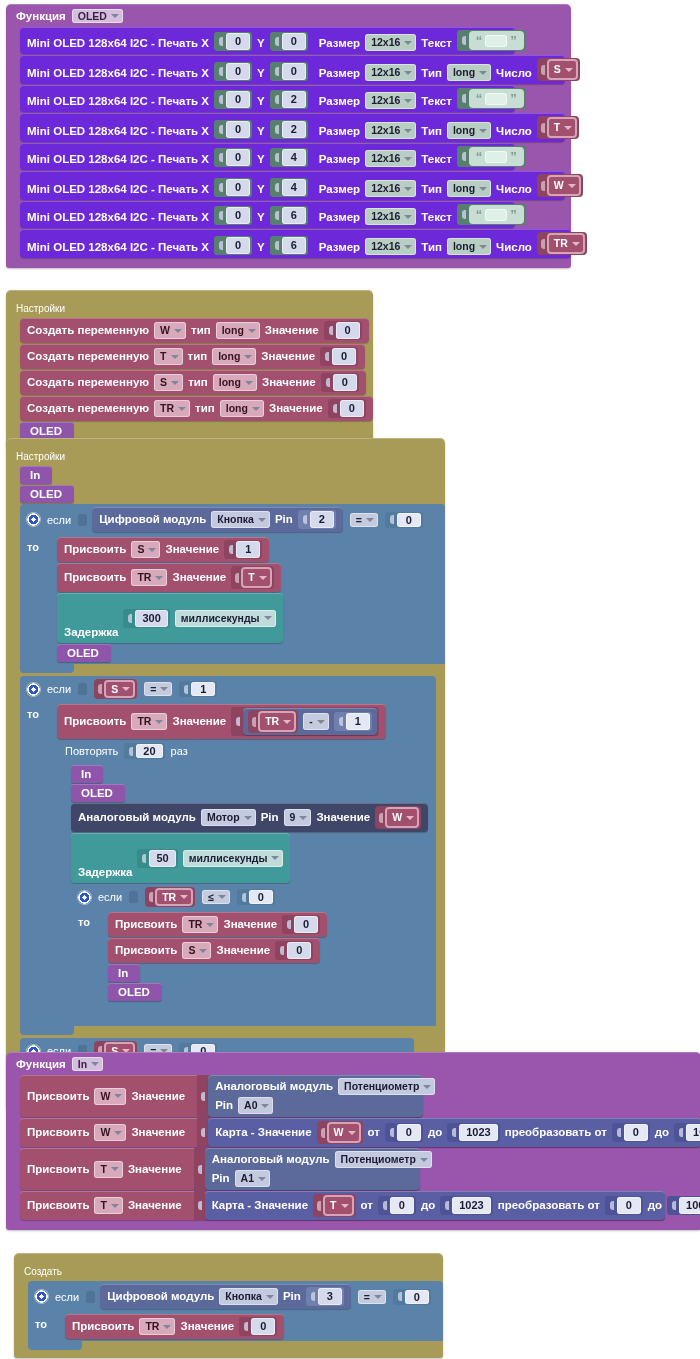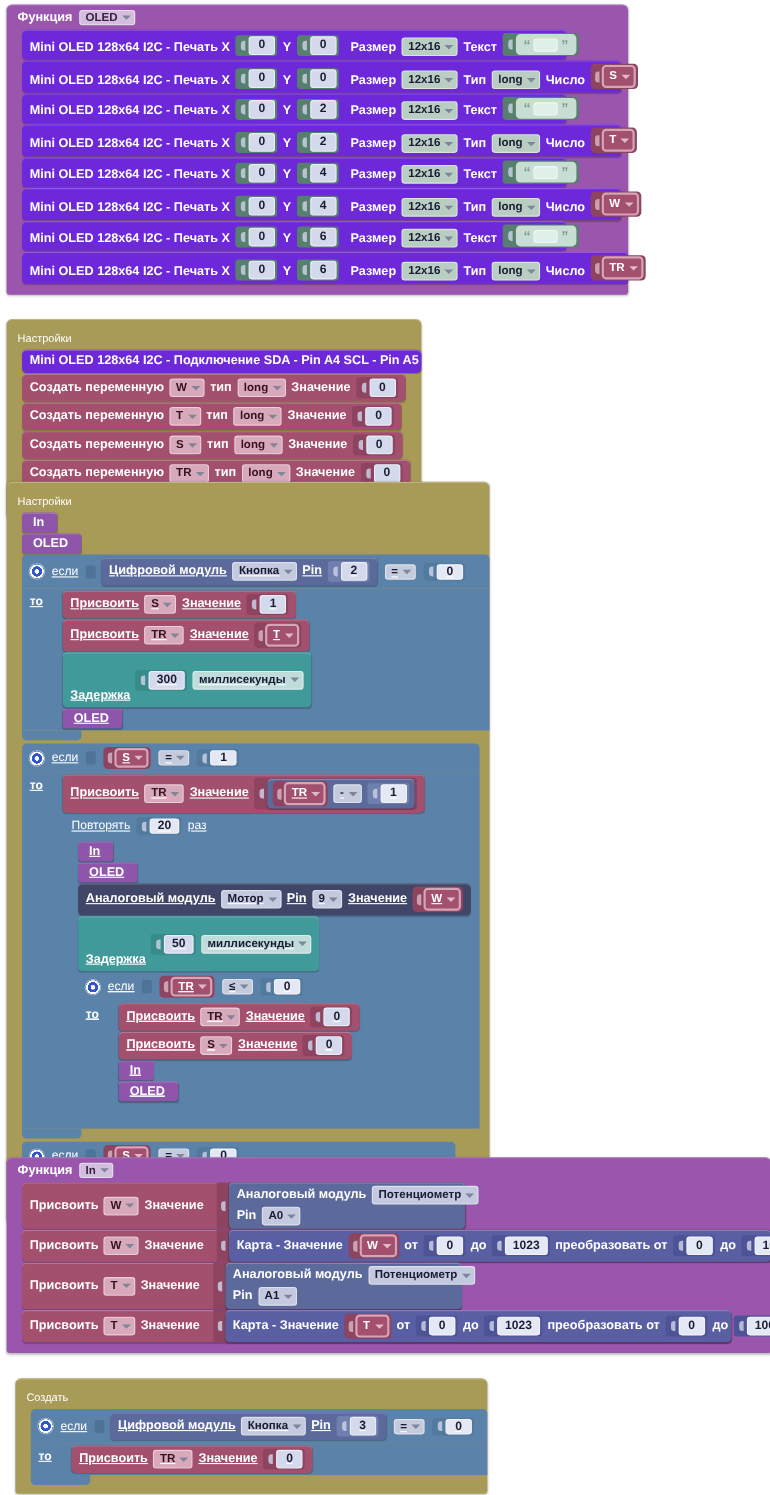--- a/index.html
+++ b/index.html
@@ -164,21 +164,21 @@
     display:inline-flex;align-items:center;gap:3px;
     padding:2px 7px;color:#7d9c8e;font-size:13px;font-weight:bold;
   }
   .strfield{
     background:#dff0e8;border-radius:3px;
     width:22px;height:12px;display:inline-block;
     box-shadow:inset 0 0 0 1px rgba(255,255,255,.6);
   }
 
   
-  .ifwrap{display:inline-block;position:relative;text-decoration:underline;}
+  .ifwrap{display:inline-block;position:relative;}
   .ifhead{
     background:#5b82a8;border-radius:4px 4px 0 0;
     display:flex;align-items:center;gap:7px;
     padding:3px 8px 3px 7px;
   }
   .ifrow{
     background:#5b82a8;
     display:flex;align-items:flex-start;gap:18px;
     padding:2px 8px 2px 7px;
   }
@@ -364,23 +364,20 @@
             <span class="varpill">TR</span>
           </span>
       </div>
 
     </div>
   </div>
 
   <div class="hat abs" style="left:6px;top:290px;">
     <div class="hat-label">Настройки</div>
     <div class="hat-body stack">
-      <div class="blk oledblk" style="width:363px;">
-        <span class="lbl">Mini OLED 128x64 I2C - Подключение  SDA - Pin A4 SCL - Pin A5</span>
-      </div>
 
       <div class="blk varblk">
         <span class="lbl">Создать переменную</span>
         <span class="dd on-rose">W</span>
         <span class="lbl">тип</span>
         <span class="dd on-rose">long</span>
         <span class="lbl">Значение</span>
         <span class="numsock rose">
             <span class="num">0</span>
           </span>

